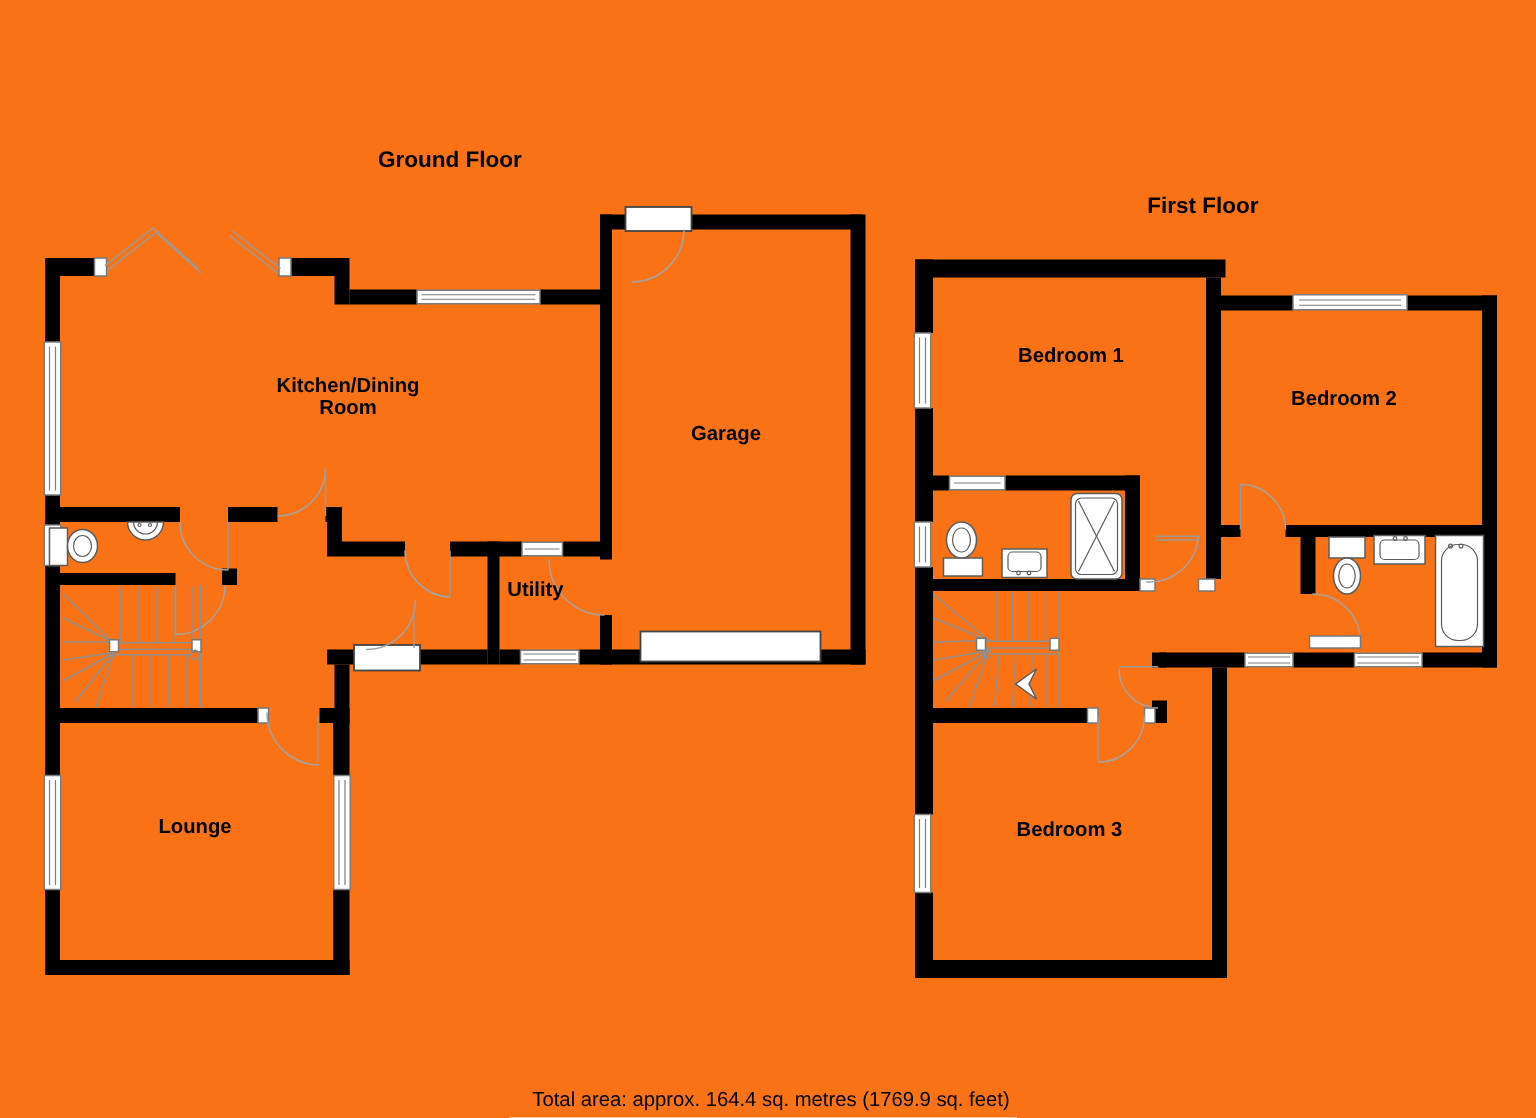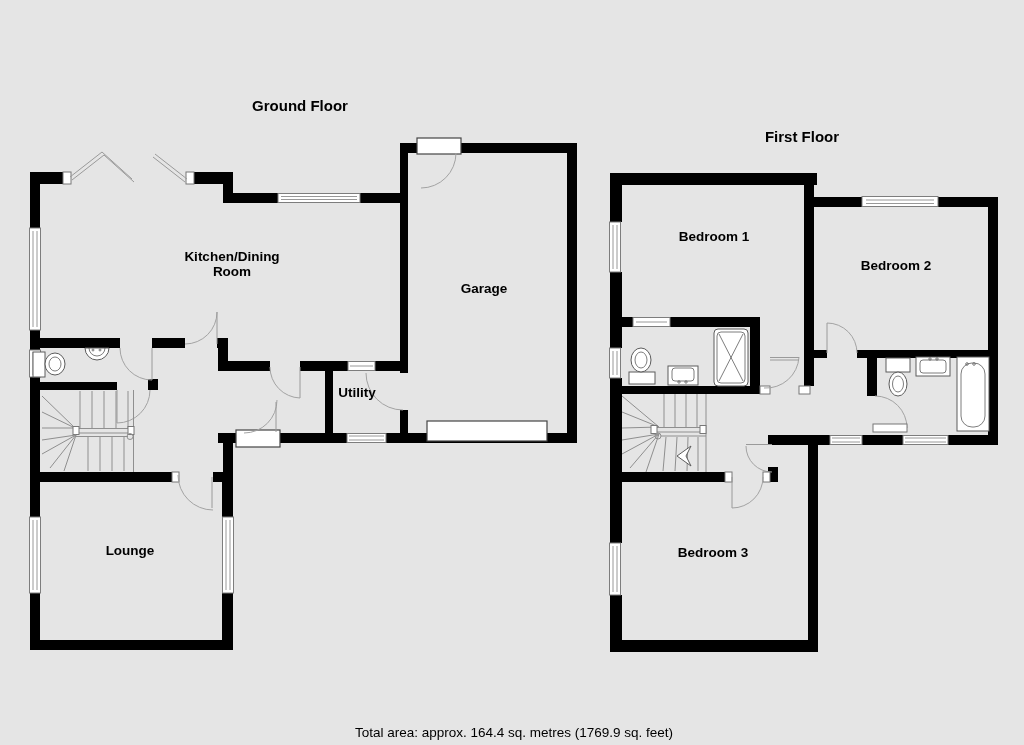--- a/index.html
+++ b/index.html
@@ -1,16 +1,16 @@
 <!DOCTYPE html>
 <html><head>
 <meta charset="utf-8">
 <style>
   html,body{margin:0;padding:0;background:#ffffff;}
-  #canvas{position:relative;width:1024px;height:745px;background:#e5e5e5;overflow:hidden;
+  #canvas{position:relative;width:1024px;height:745px;background:#f97316;overflow:hidden;
           font-family:"Liberation Sans", sans-serif;}
   svg{display:block;}
   .w{fill:#000;}
   .jamb{fill:#fff;stroke:#777;stroke-width:1;}
   .win{fill:#fff;stroke:#7d7d7d;stroke-width:1;}
   .winl{stroke:#7d7d7d;stroke-width:0.8;fill:none;}
   .door{stroke:#a3a3a3;stroke-width:1;fill:none;}
   .leaf{stroke:#9a9a9a;stroke-width:1;fill:none;}
   .doorrect{fill:#fff;stroke:#444;stroke-width:1.2;}
   .fix{stroke:#5c5c5c;stroke-width:1;fill:#fff;}

